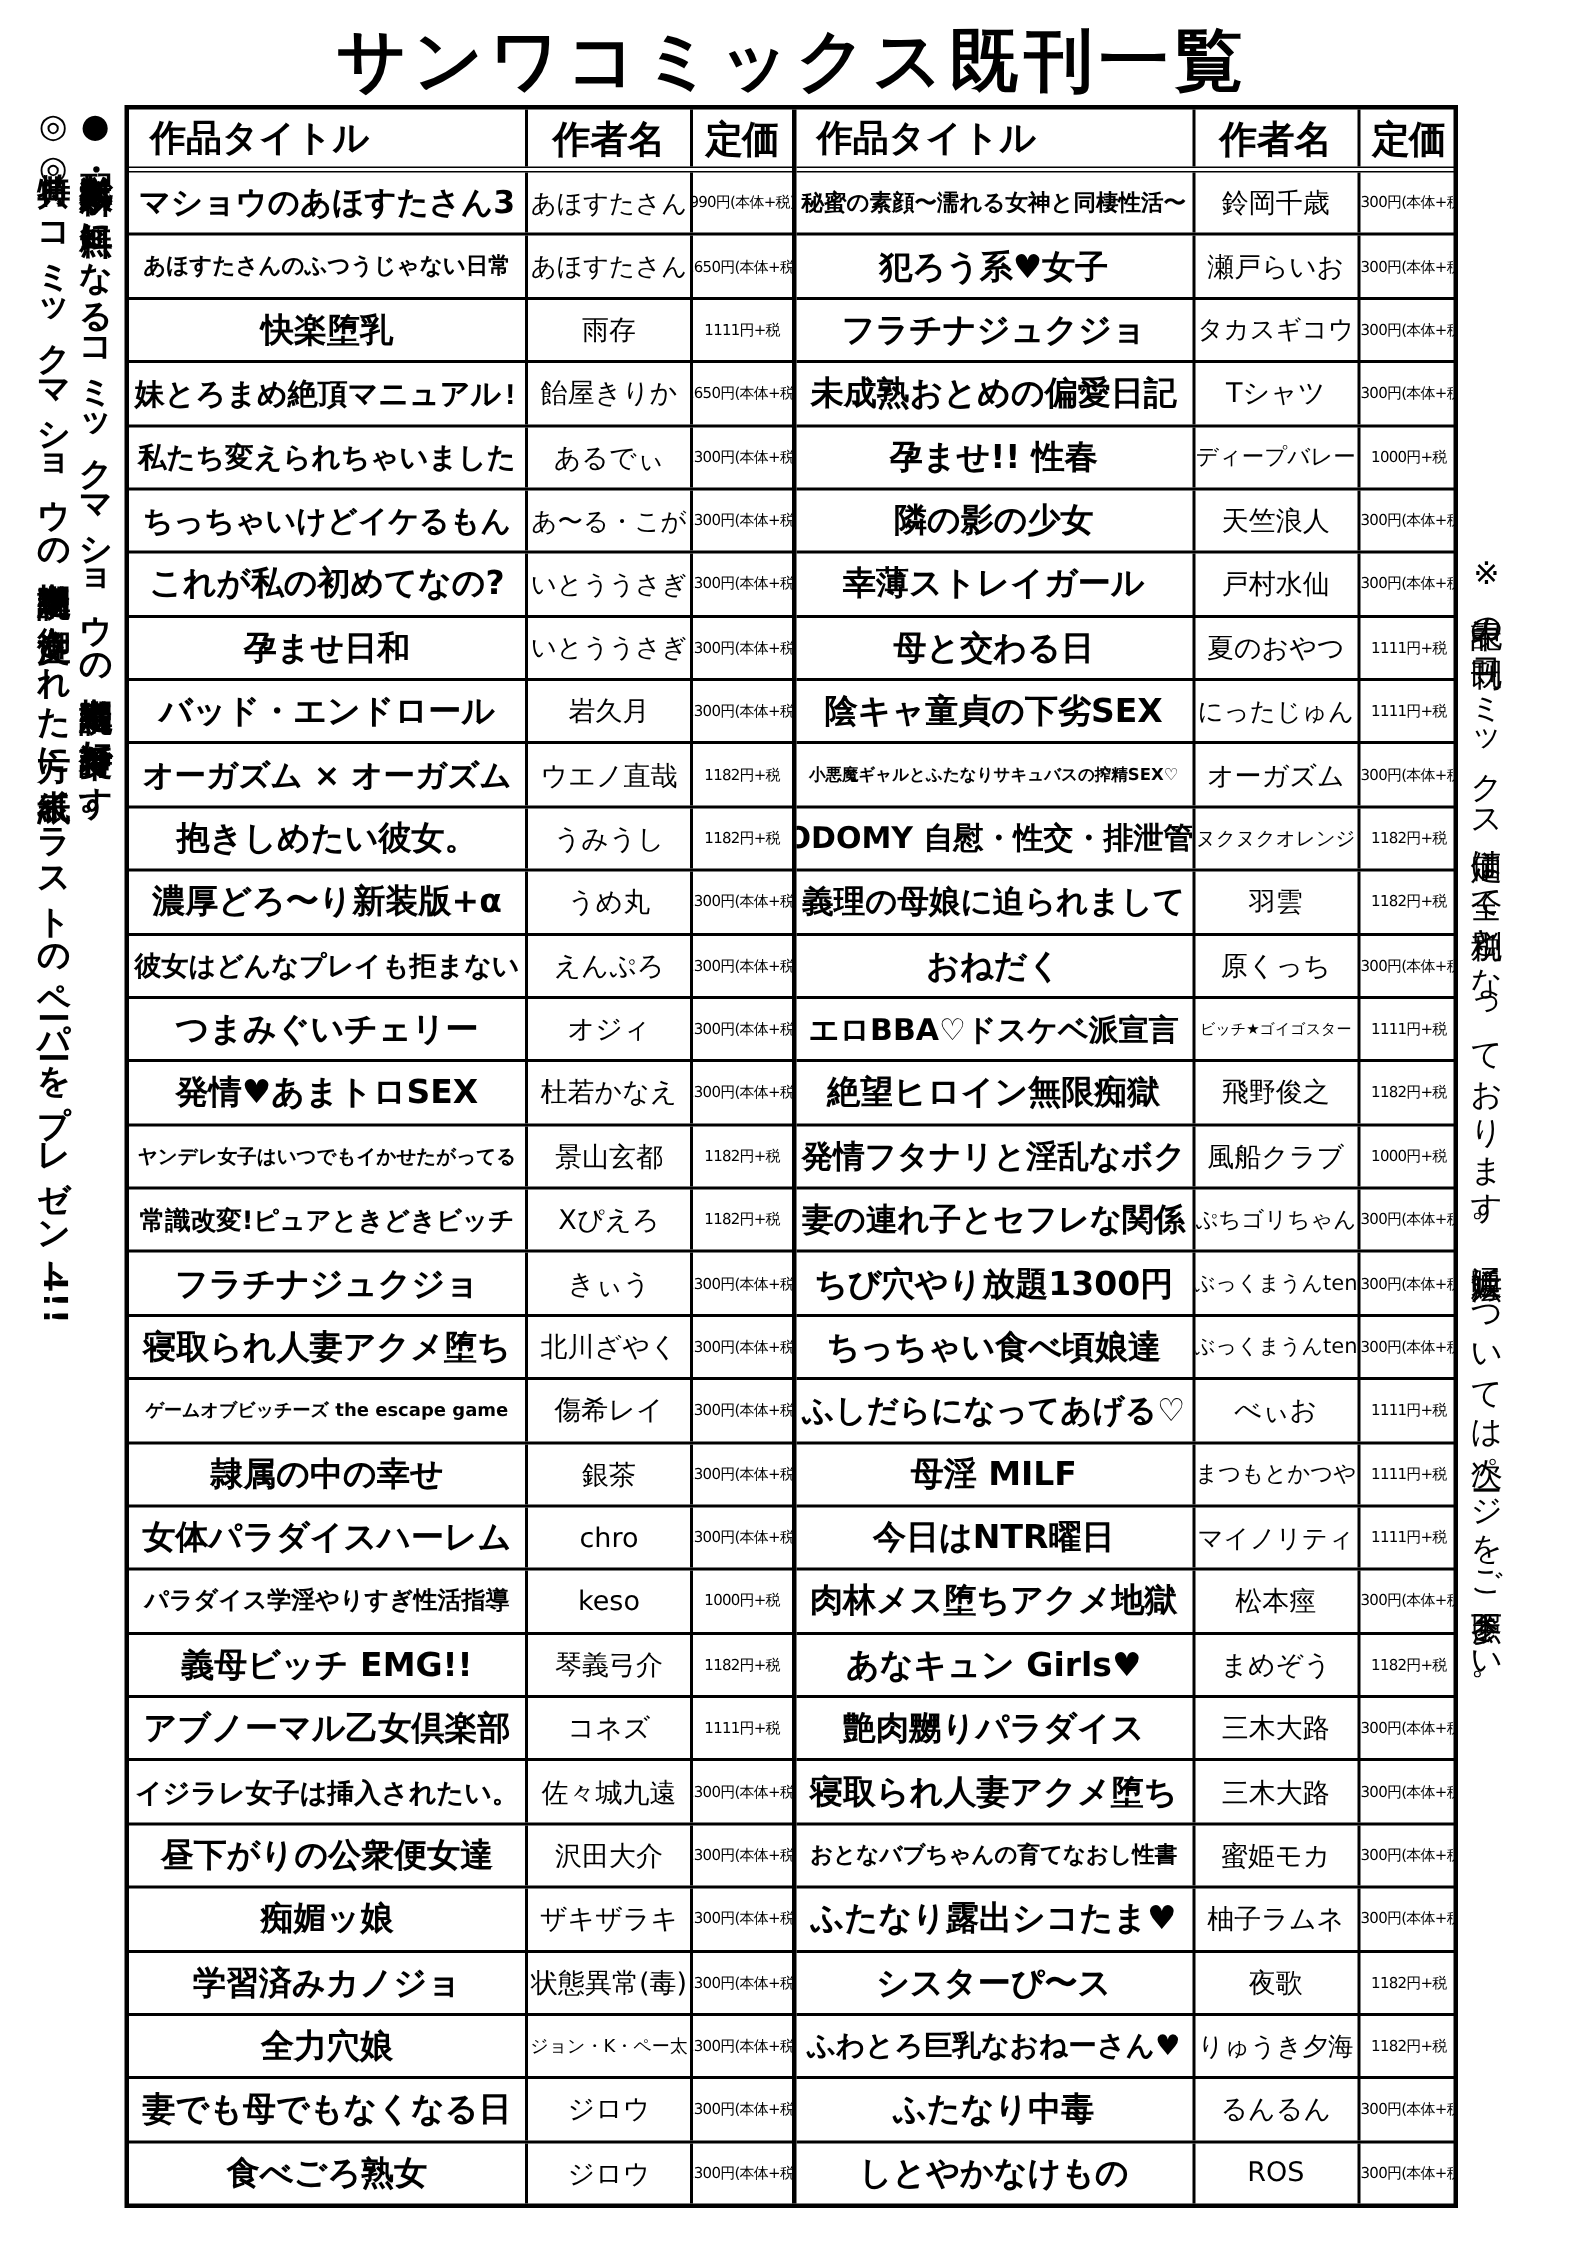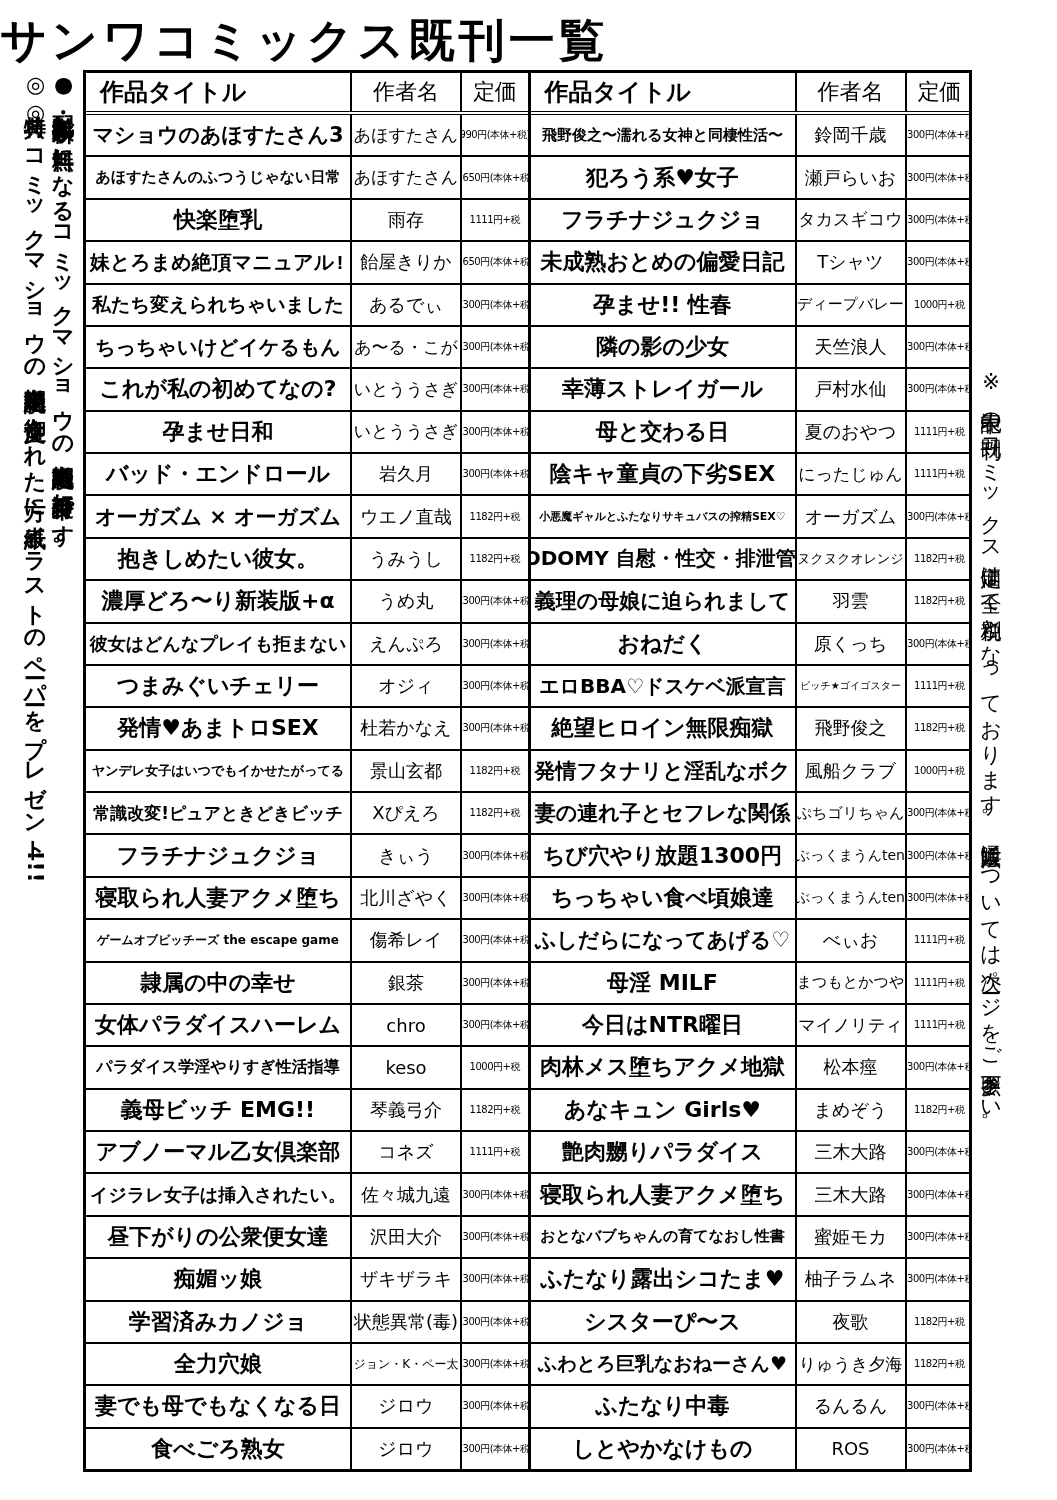--- a/index.html
+++ b/index.html
@@ -1,18 +1,18 @@
 <!DOCTYPE html>
 <html><head>
 <meta charset="utf-8">
 <style>
   html, body { margin:0; padding:0; background:#ffffff; }
   body { width:1057px; height:1500px; position:relative; overflow:hidden;
          font-family:"DejaVu Sans", sans-serif; color:#000; }
-  .title { position:absolute; left:0; top:14px; width:1057px; 
+  .title { position:absolute; left:0; top:14px; width:1057px; text-align:center;
            font-size:46px; font-weight:bold; letter-spacing:4px; line-height:52px; }
   .side-left { position:absolute; top:72px; writing-mode:vertical-rl; font-weight:bold;
                font-size:22px; line-height:26px; letter-spacing:1px; }
   .side-left.l1 { left:50px; }
   .side-left.l2 { left:22px; }
   .side-right { position:absolute; left:978px; top:370px; writing-mode:vertical-rl;
                 font-size:21px; line-height:26px; letter-spacing:1px; }
   .tbl-wrap { position:absolute; left:83px; top:70px; width:889px; height:1402px;
               border:3px solid #000; box-sizing:border-box; display:flex; }
   .half { width:50%; display:flex; flex-direction:column; }
@@ -20,21 +20,21 @@
   .row { display:flex; flex:1 1 0; border-top:2px solid #000; }
   .row.head { flex:0 0 38px; border-top:none; border-bottom:4px double #000; }
   .row.head + .row { border-top:none; }
   .c { display:flex; align-items:center; justify-content:center; overflow:hidden;
        white-space:nowrap; box-sizing:border-box; }
   .c + .c { border-left:2px solid #000; }
   .c-title { flex:0 0 264px; font-weight:bold; font-size:22px; padding:0 4px; }
   .c-author { flex:0 0 110px; font-size:18px; }
   .c-price { flex:1 1 auto; font-size:10px; letter-spacing:-0.5px; }
   .row.head .c-title { justify-content:flex-start; padding-left:14px; font-size:24px; }
-  .row.head .c-author, .row.head .c-price { font-size:22px; font-weight:normal; }
+  .row.head .c-author, .row.head .c-price { font-size:25px; font-weight:bold; }
 </style>
 </head>
 <body>
 
 <div class="title">サンワコミックス既刊一覧</div>
 
 <div class="side-left l1">●配送料・手数料が無料になるコミックマショウの定期購読も好評受付中です。</div>
 <div class="side-left l2">◎特典◎ コミックマショウの定期購読を御注文された方に表紙イラストのペーパーをプレゼント!!!</div>
 <div class="side-right">※表記中の既刊コミックス定価は全て税別となっております。通販方法については次ページをご参照下さい。</div>
 
@@ -206,21 +206,21 @@
         <div class="c c-price">1300円(本体+税)</div>
       </div>
     </div>
   <div class="half" id="half-right">
     <div class="row head">
       <div class="c c-title">作品タイトル</div>
       <div class="c c-author">作者名</div>
       <div class="c c-price">定価</div>
     </div>
   <div class="row">
-        <div class="c c-title" style="font-size: 15px;">飛野俊之〜濡れる女神と同棲性活〜</div>
+        <div class="c c-title" style="font-size: 15px;">秘蜜の素顔〜濡れる女神と同棲性活〜</div>
         <div class="c c-author">鈴岡千歳</div>
         <div class="c c-price">1300円(本体+税)</div>
       </div>
       <div class="row">
         <div class="c c-title">犯ろう系♥女子</div>
         <div class="c c-author">瀬戸らいお</div>
         <div class="c c-price">1300円(本体+税)</div>
       </div>
       <div class="row">
         <div class="c c-title">フラチナジュクジョ</div>

